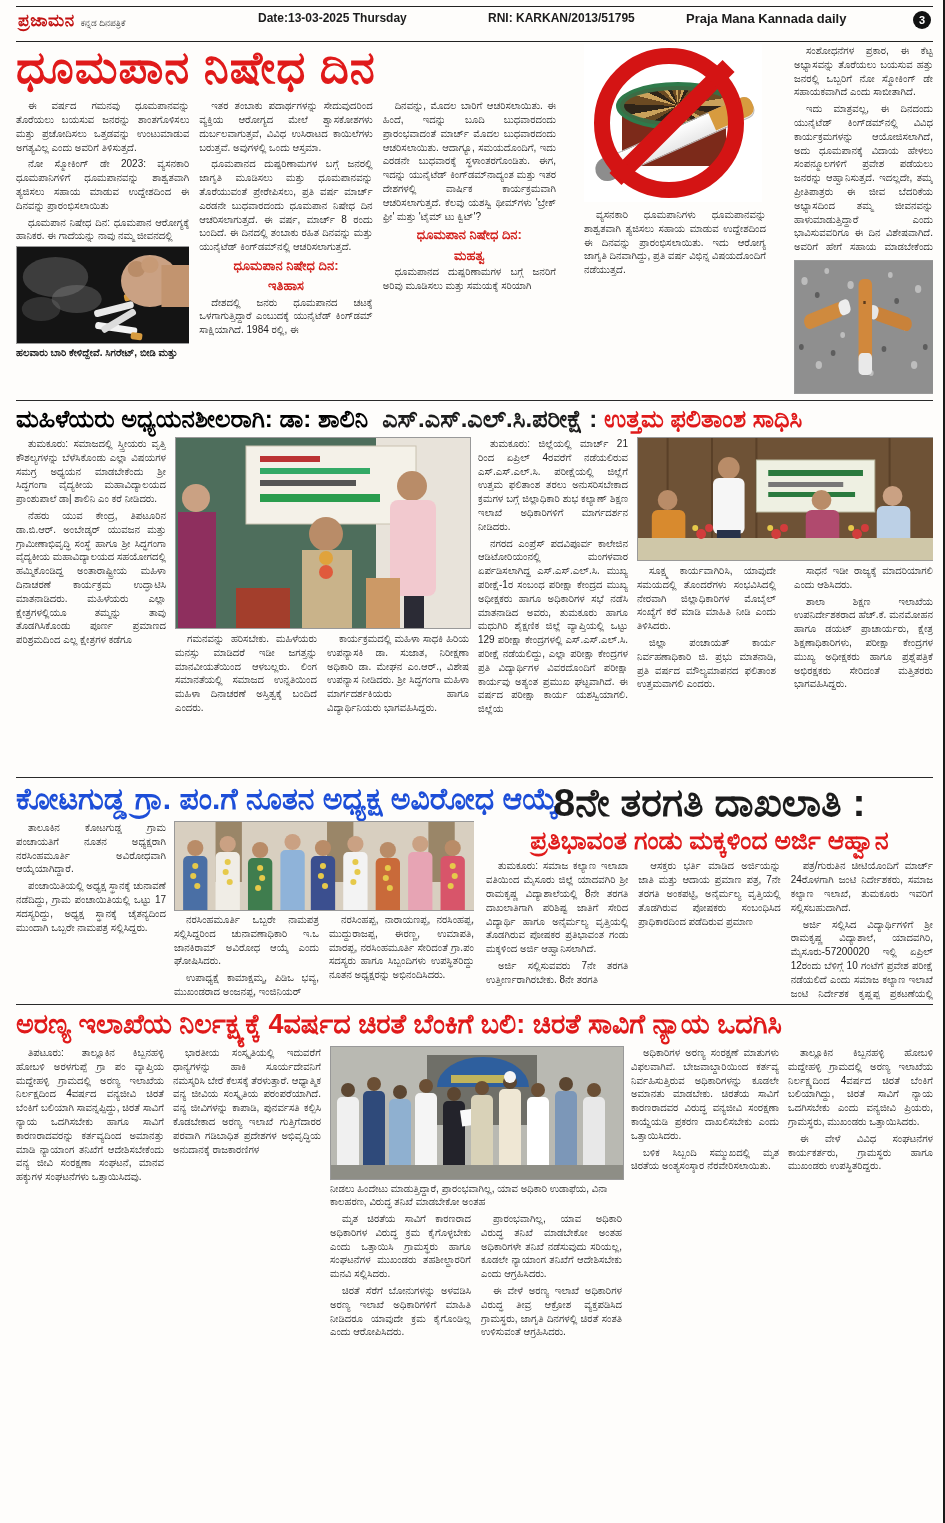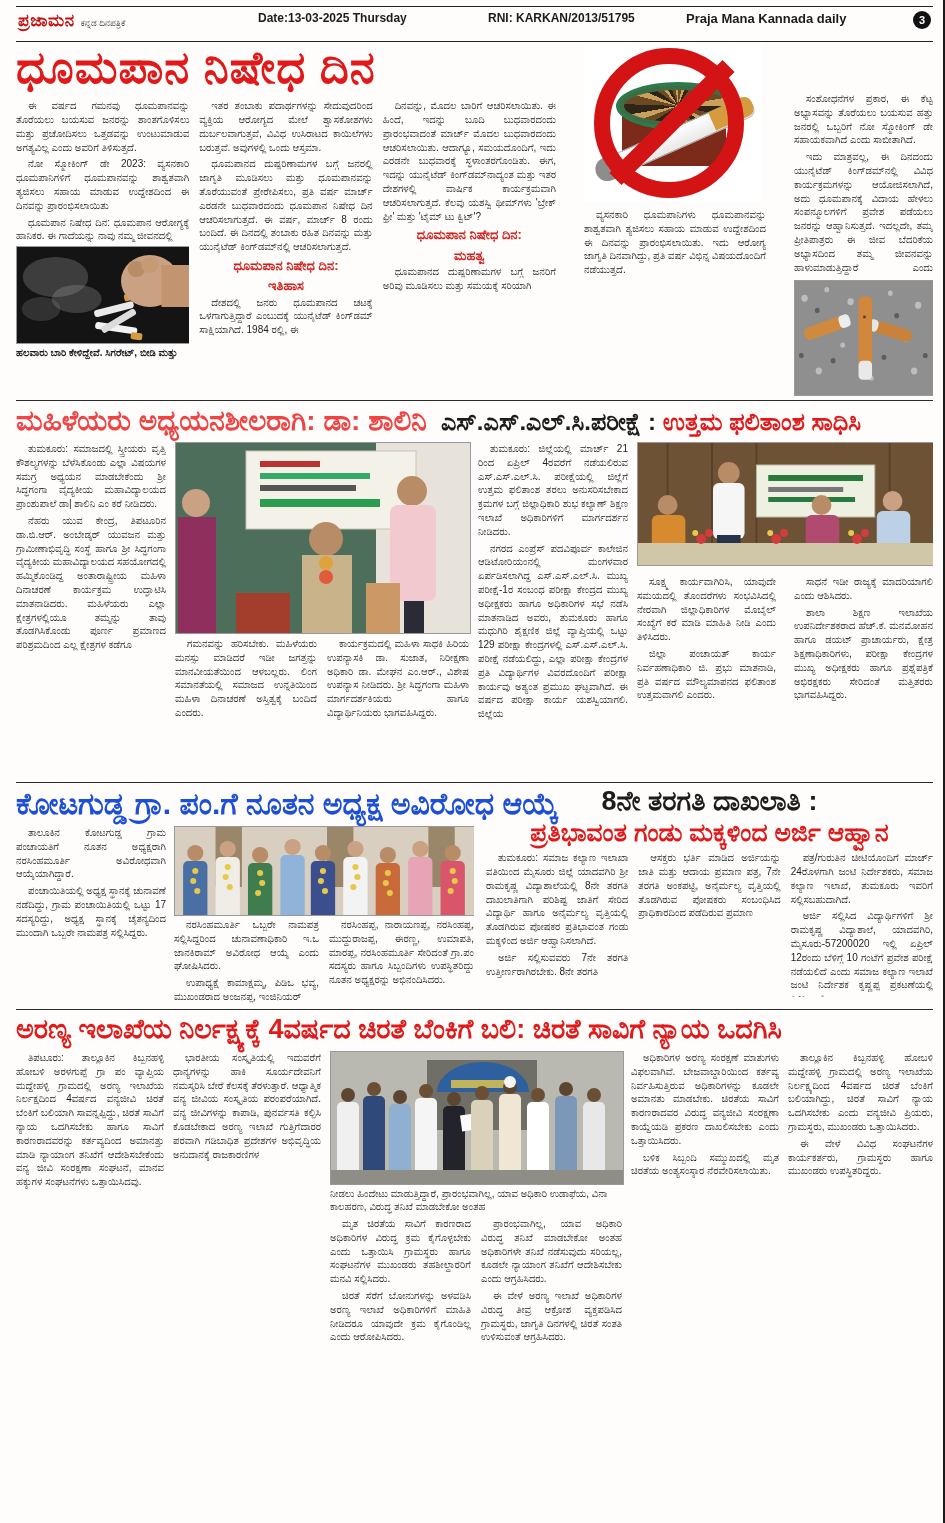--- a/index.html
+++ b/index.html
@@ -40,49 +40,49 @@
       background:repeating-conic-gradient(#6b4a22 0 12deg,#caa15a 12deg 22deg,#2f2418 22deg 34deg);}
   .nosmoke .cig{position:absolute;left:6px;top:84px;width:168px;height:20px;background:linear-gradient(#fff,#e8e8e8);
       border:1px solid #bbb;border-radius:8px;transform:rotate(-24deg);}
   .nosmoke .cig::after{content:"";position:absolute;right:-1px;top:-1px;width:44px;height:20px;background:#d79b3f;border-radius:0 8px 8px 0;}
   .nosmoke .cig::before{content:"";position:absolute;left:-2px;top:-2px;width:26px;height:24px;background:#8d8d8d;border-radius:50%;
       box-shadow:-4px -4px 0 -6px #aaa;}
   .nosmoke .ring{position:absolute;left:10px;top:4px;width:150px;height:150px;border:16px solid #d41414;border-radius:50%;box-sizing:border-box;}
   .nosmoke .bar{position:absolute;left:8px;top:70px;width:160px;height:17px;background:#d41414;transform:rotate(-45deg);}
   .smk-mid-text{flex:1;margin-top:6px;}
   .smk-right{flex:1;display:flex;flex-direction:column;}
-  .smk-right .ncol{height:212px;margin-top:48px;}
+  .smk-right .ncol{height:212px;}
   .photo-ash{width:100%;height:132px;margin-top:4px;}
   
   .sec2-head{display:flex;align-items:baseline;gap:14px;margin:2px 0 4px;}
-  .h2l{color:#ef4444;font-size:28px;font-weight:bold;white-space:nowrap;}
+  .h2l{color:#000000;font-size:24px;font-weight:bold;white-space:nowrap;}
   .h2r{font-size:24px;font-weight:bold;white-space:nowrap;}
   .h2r .red{color:#e01a1a;}
   .sec2-body{display:flex;gap:9px;height:336px;overflow:hidden;}
   .sec2-colA{width:150px;flex:none;}
   .pb1{width:294px;flex:none;display:flex;flex-direction:column;}
   .photo-women{width:100%;height:190px;}
   .pb1 .ncol{flex:1;column-count:2;column-gap:10px;margin-top:3px;}
   .sec2-colB{width:150px;flex:none;}
   .pb2{flex:1;display:flex;flex-direction:column;}
   .photo-stage{width:100%;height:122px;}
-  .pb2-cols{display:flex;gap:18px;flex:1;overflow:hidden;margin-top:9px;}
+  .pb2-cols{display:flex;gap:18px;flex:1;overflow:hidden;margin-top:3px;}
   .pb2-cols .ncol{flex:1;}
   
   .sec3{display:flex;gap:12px;height:218px;overflow:hidden;}
   .sec3-left{width:458px;flex:none;}
   .h3{color:#1d4ed8;font-size:30px;font-weight:bold;margin:0 0 4px;white-space:nowrap;}
   .sec3-left-body{display:flex;gap:8px;height:184px;overflow:hidden;}
   .sec3-left-body .colL{width:150px;flex:none;}
   .gpb{flex:1;display:flex;flex-direction:column;}
   .photo-garland{width:100%;height:88px;}
   .gpb-cols{display:flex;gap:10px;flex:1;overflow:hidden;margin-top:2px;}
   .gpb-cols .ncol{flex:1;}
   .sec3-right{flex:1;}
-  .h4a{font-size:27px;font-weight:bold;text-align:center;margin:0;line-height:1.1;}
+  .h4a{font-size:39px;font-weight:bold;text-align:center;margin:0;line-height:1.1;}
   .h4b{color:#e01a1a;font-size:25px;font-weight:bold;text-align:center;margin:2px 0 5px;line-height:1.1;}
   .sec3-right-cols{display:flex;gap:10px;height:146px;overflow:hidden;}
   .sec3-right-cols .ncol{flex:1;}
   
   .h5{color:#e01a1a;font-size:27px;font-weight:bold;margin:2px 0 6px;white-space:nowrap;}
   .sec4-body{display:flex;gap:9px;height:428px;overflow:hidden;}
   .sec4-body .cn{width:148px;flex:none;}
   .ppb{width:292px;flex:none;display:flex;flex-direction:column;}
   .photo-protest{width:100%;height:132px;}
   .ppb .caption{height:30px;overflow:hidden;font-weight:normal;}

